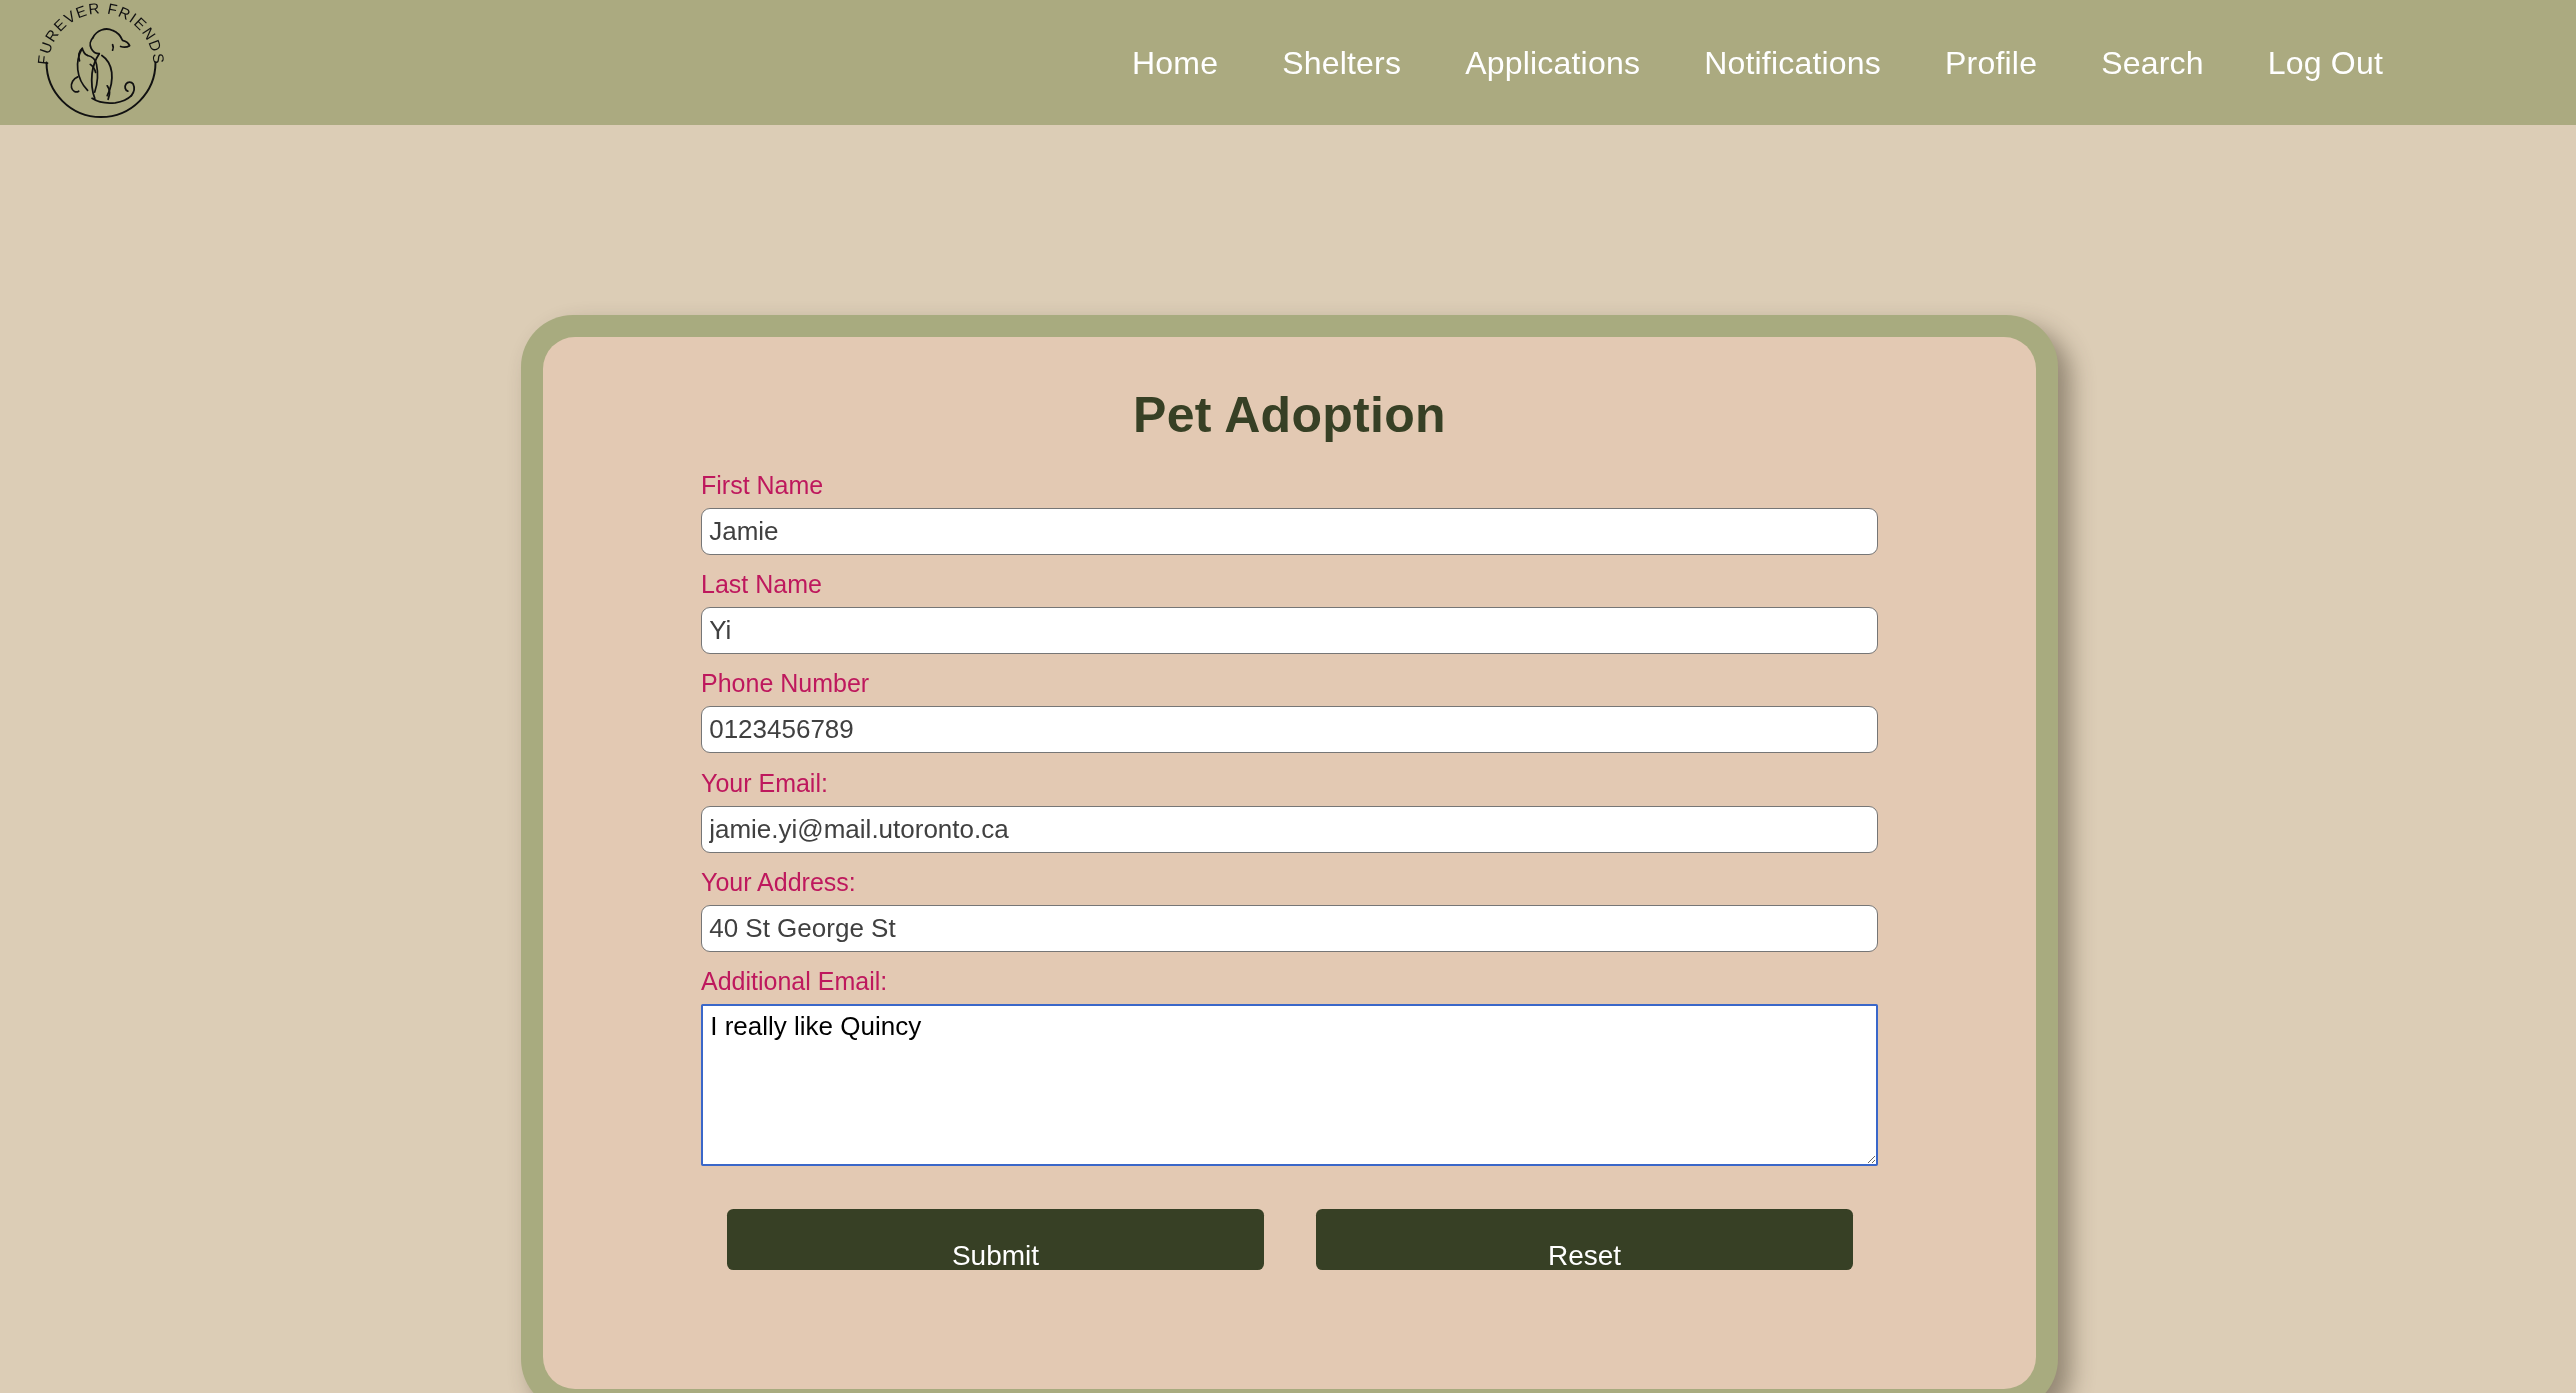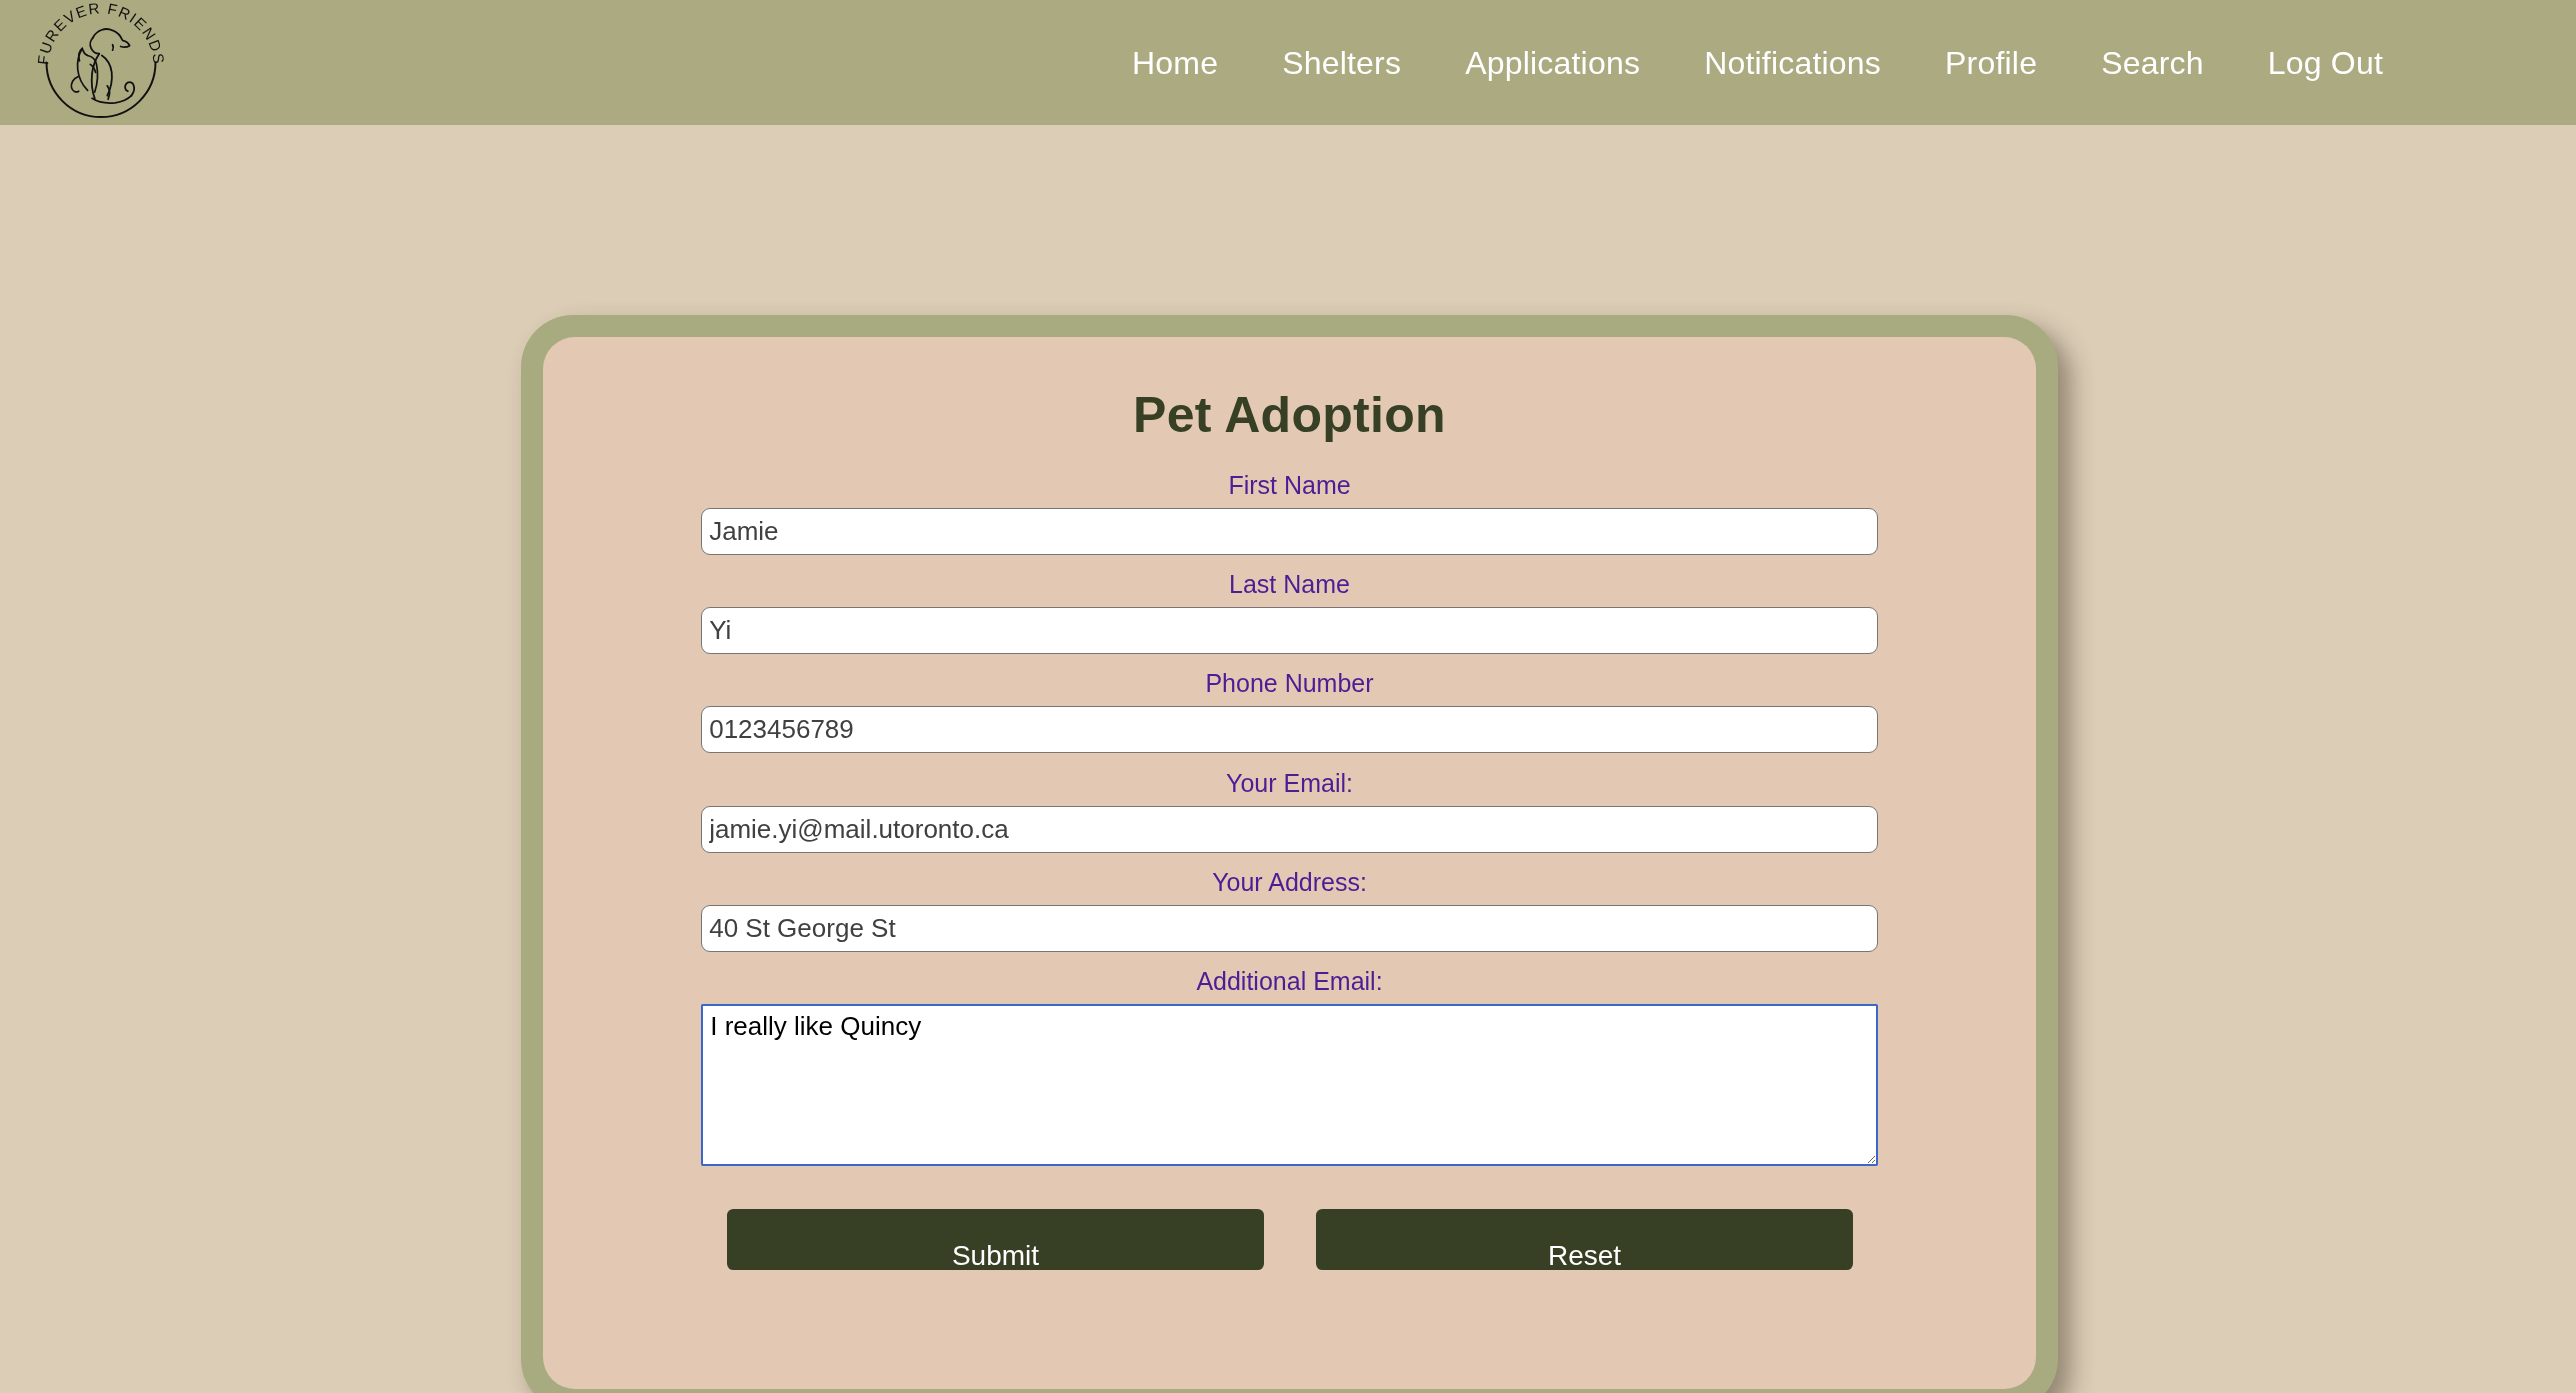--- a/index.html
+++ b/index.html
@@ -90,22 +90,22 @@
 
   .form-wrap {
     width: 1177px;
     margin: 0 auto;
     padding-top: 25px;
     box-sizing: border-box;
   }
 
   .field-label {
     display: block;
-    text-align: center;
-    color: #4c1d95;
+    text-align: left;
+    color: #be185d;
     font-size: 25px;
     line-height: 1.2;
     margin: 0 0 8px 0;
   }
 
   .text-input {
     display: block;
     width: 1177px;
     height: 47px;
     box-sizing: border-box;

